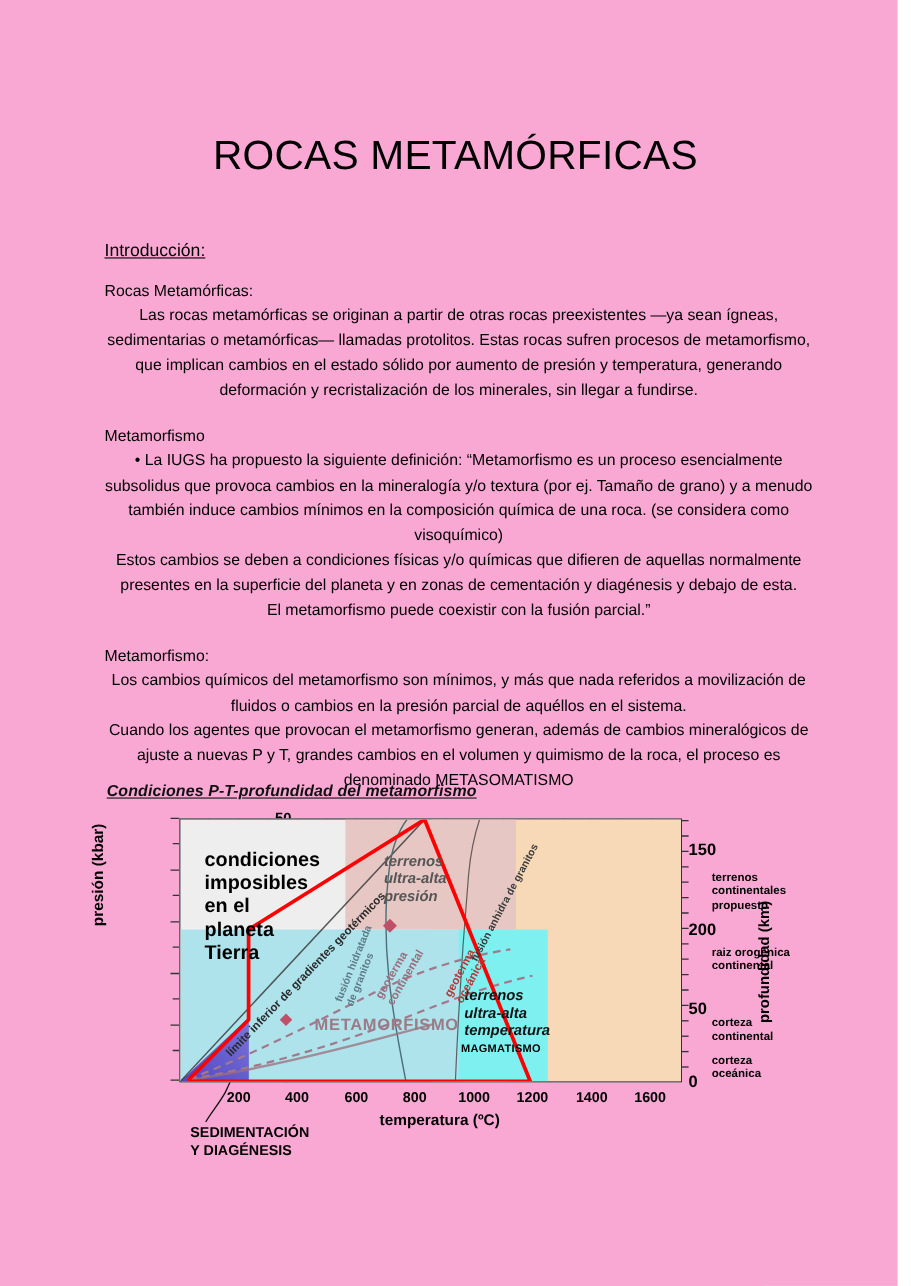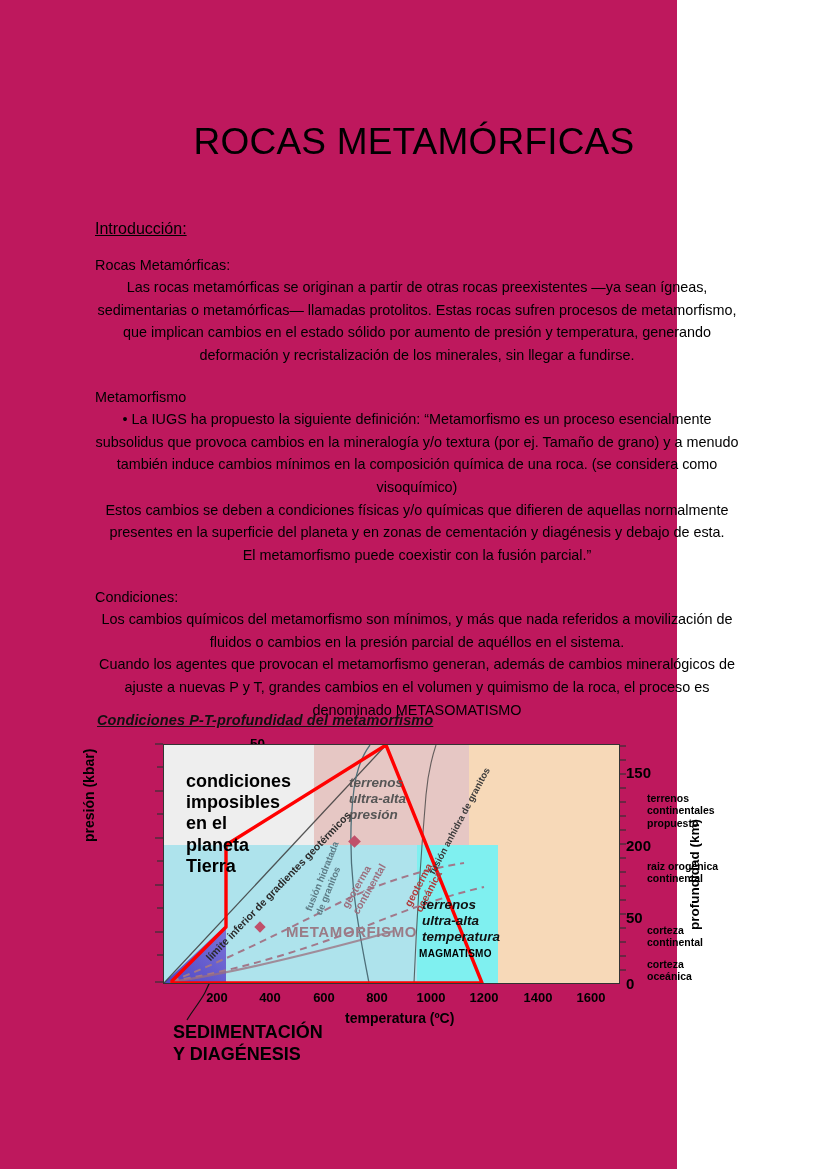--- a/index.html
+++ b/index.html
@@ -3,21 +3,21 @@
 <meta charset="utf-8">
 <style>
   html, body { margin:0; padding:0; background:#ffffff; }
   body {
     width:828px; height:1169px;
     font-family:"Liberation Sans", sans-serif;
     color:#000;
     position:relative;
     overflow:hidden;
   }
-  .page { position:relative; width:677px; height:1169px; background:#be185d;text-decoration:underline; }
+  .page { position:relative; width:816px; height:1169px; background:#f9a8d4;text-decoration:underline; }
 
   .doc-title {
     position:absolute; top:96px; left:0; width:828px;
     text-align:center;
     font-size:37px; font-weight:400; letter-spacing:0.2px;
     color:#000;
   }
 
   .body-col { position:absolute; left:95px; top:218px; width:644px; }
 
@@ -131,42 +131,42 @@
   }
 
   
   .depth-note {
     position:absolute; font-size:10.5px; font-weight:bold;
     line-height:1.18; color:#000; white-space:nowrap;
   }
 
   .sed-label {
     position:absolute; left:78px; top:288px;
-    font-size:18px; font-weight:bold; line-height:1.2; color:#000;
+    font-size:13px; font-weight:bold; line-height:1.2; color:#000;
   }
 </style>
 </head>
 <body>
 
 <div class="page">
 
   <h1 class="doc-title">ROCAS METAMÓRFICAS</h1>
 
   <div class="body-col">
     <div class="sec-head">Introducción:</div>
 
     <p class="para">Rocas Metamórficas:</p>
     <p class="para">Las rocas metamórficas se originan a partir de otras rocas preexistentes —ya sean ígneas, sedimentarias o metamórficas— llamadas protolitos. Estas rocas sufren procesos de metamorfismo, que implican cambios en el estado sólido por aumento de presión y temperatura, generando deformación y recristalización de los minerales, sin llegar a fundirse.</p>
     <div class="gap"></div>
     <p class="para">Metamorfismo</p>
     <p class="para">• La IUGS ha propuesto la siguiente definición: “Metamorfismo es un proceso esencialmente subsolidus que provoca cambios en la mineralogía y/o textura (por ej. Tamaño de grano) y a menudo también induce cambios mínimos en la composición química de una roca. (se considera como visoquímico)</p>
     <p class="para">Estos cambios se deben a condiciones físicas y/o químicas que difieren de aquellas normalmente presentes en la superficie del planeta y en zonas de cementación y diagénesis y debajo de esta.</p>
     <p class="para"> El metamorfismo puede coexistir con la fusión parcial.”</p>
     <div class="gap"></div>
-    <p class="para">Condiciones:</p>
+    <p class="para">Metamorfismo:</p>
     <p class="para">Los cambios químicos del metamorfismo son mínimos, y más que nada referidos a movilización de fluidos o cambios en la presión parcial de aquéllos en el sistema.</p>
     <p class="para">Cuando los agentes que provocan el metamorfismo generan, además de cambios mineralógicos de ajuste a nuevas P y T, grandes cambios en el volumen y quimismo de la roca, el proceso es denominado METASOMATISMO</p>
   </div>
 
   <div class="figure">
     <div class="fig-caption">Condiciones P-T-profundidad del metamorfismo</div>
 
     <div class="chart-wrap">
 
       <div class="axis-title-y">presión (kbar)</div>

